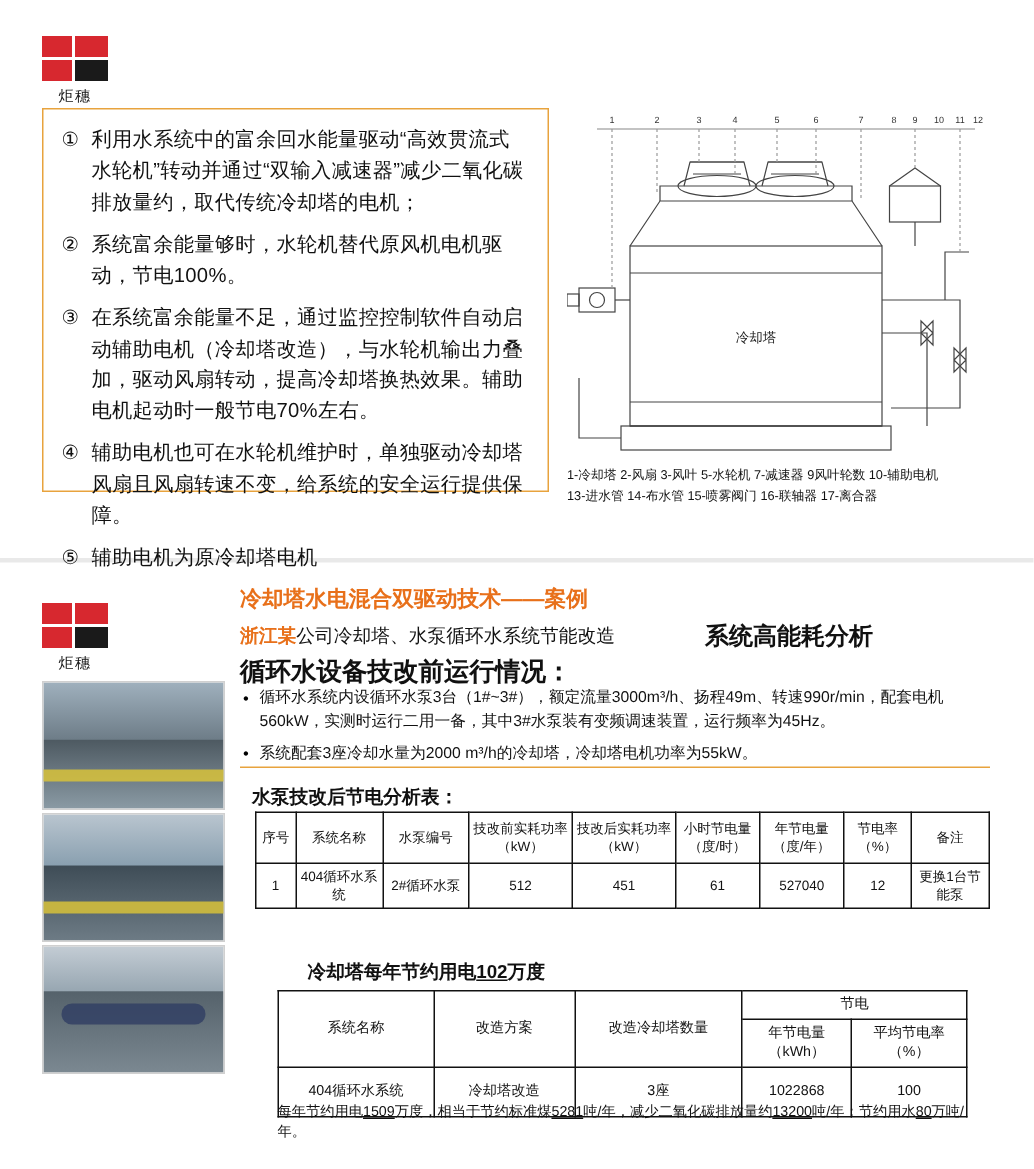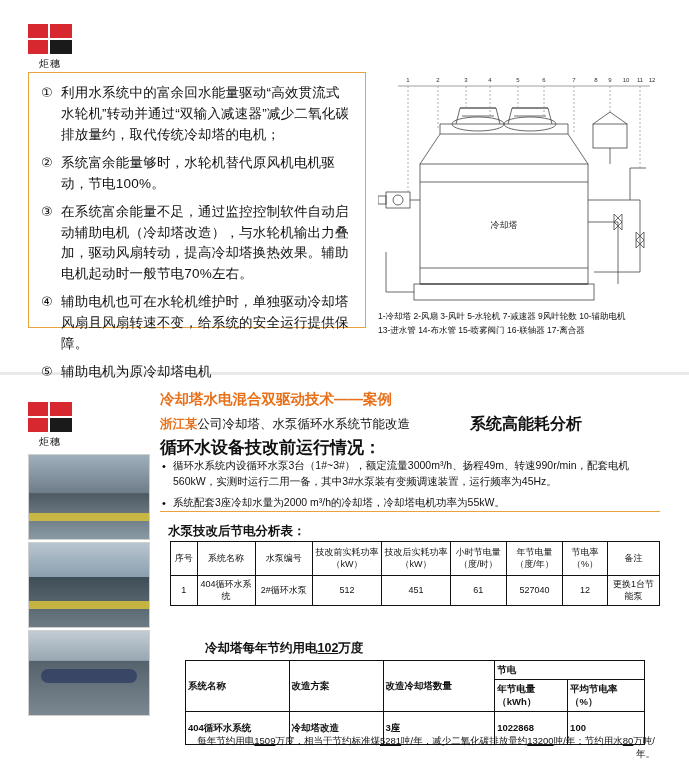--- a/index.html
+++ b/index.html
@@ -63,23 +63,23 @@
   .tbl-title2{position:absolute;left:168px;top:262px;font-size:12.5px;font-weight:bold;color:#111;margin-left:37px;}
   .tbl-title2 u{text-decoration:underline;}
 
   table{border-collapse:collapse;}
   .t1{position:absolute;left:170px;top:163px;width:490px;font-size:9px;}
   .t1 td,.t1 th{border:1px solid #111;text-align:center;padding:2px 1px;line-height:1.25;color:#111;font-weight:normal;}
   .t1 .hd{height:34px;}
   .t1 .bd{height:30px;}
 
   .t2{position:absolute;left:185px;top:282px;width:460px;font-size:9.5px;}
-  .t2 td,.t2 th{border:1px solid #111;text-align:left;padding:3px 2px;line-height:1.3;color:#111;font-weight:bold;margin-top:36px;}
-
-  .foot{position:absolute;left:185px;top:357px;width:470px;font-size:9.5px;color:#111;text-align:right;}
+  .t2 td,.t2 th{border:1px solid #111;text-align:center;padding:3px 2px;line-height:1.3;color:#111;font-weight:normal;margin-top:36px;}
+
+  .foot{position:absolute;left:185px;top:357px;width:470px;font-size:9.5px;color:#111;text-align:left;}
   .foot u{text-decoration:underline;}
 
   
   .photo{position:absolute;left:28px;width:120px;border:1px solid #d0d0d0;}
   .p1{top:76px;height:84px;background:linear-gradient(#9fb0bd,#6e7d88 45%,#4e5a62 46%,#8a9aa4);}
   .p2{top:164px;height:84px;background:linear-gradient(#b9c5cf,#8aa0b0 40%,#3f4d57 41%,#6d7b85);}
   .p3{top:252px;height:84px;background:linear-gradient(#c3ccd4,#98a7b2 35%,#55626b 36%,#7b8891);}
   .photo .band{position:absolute;left:0;bottom:18px;width:100%;height:8px;background:#d8c23a;opacity:.85;}
   .photo .pipe{position:absolute;left:10%;top:45%;width:80%;height:14px;border-radius:7px;background:#2f3d63;opacity:.8;}
 </style>

